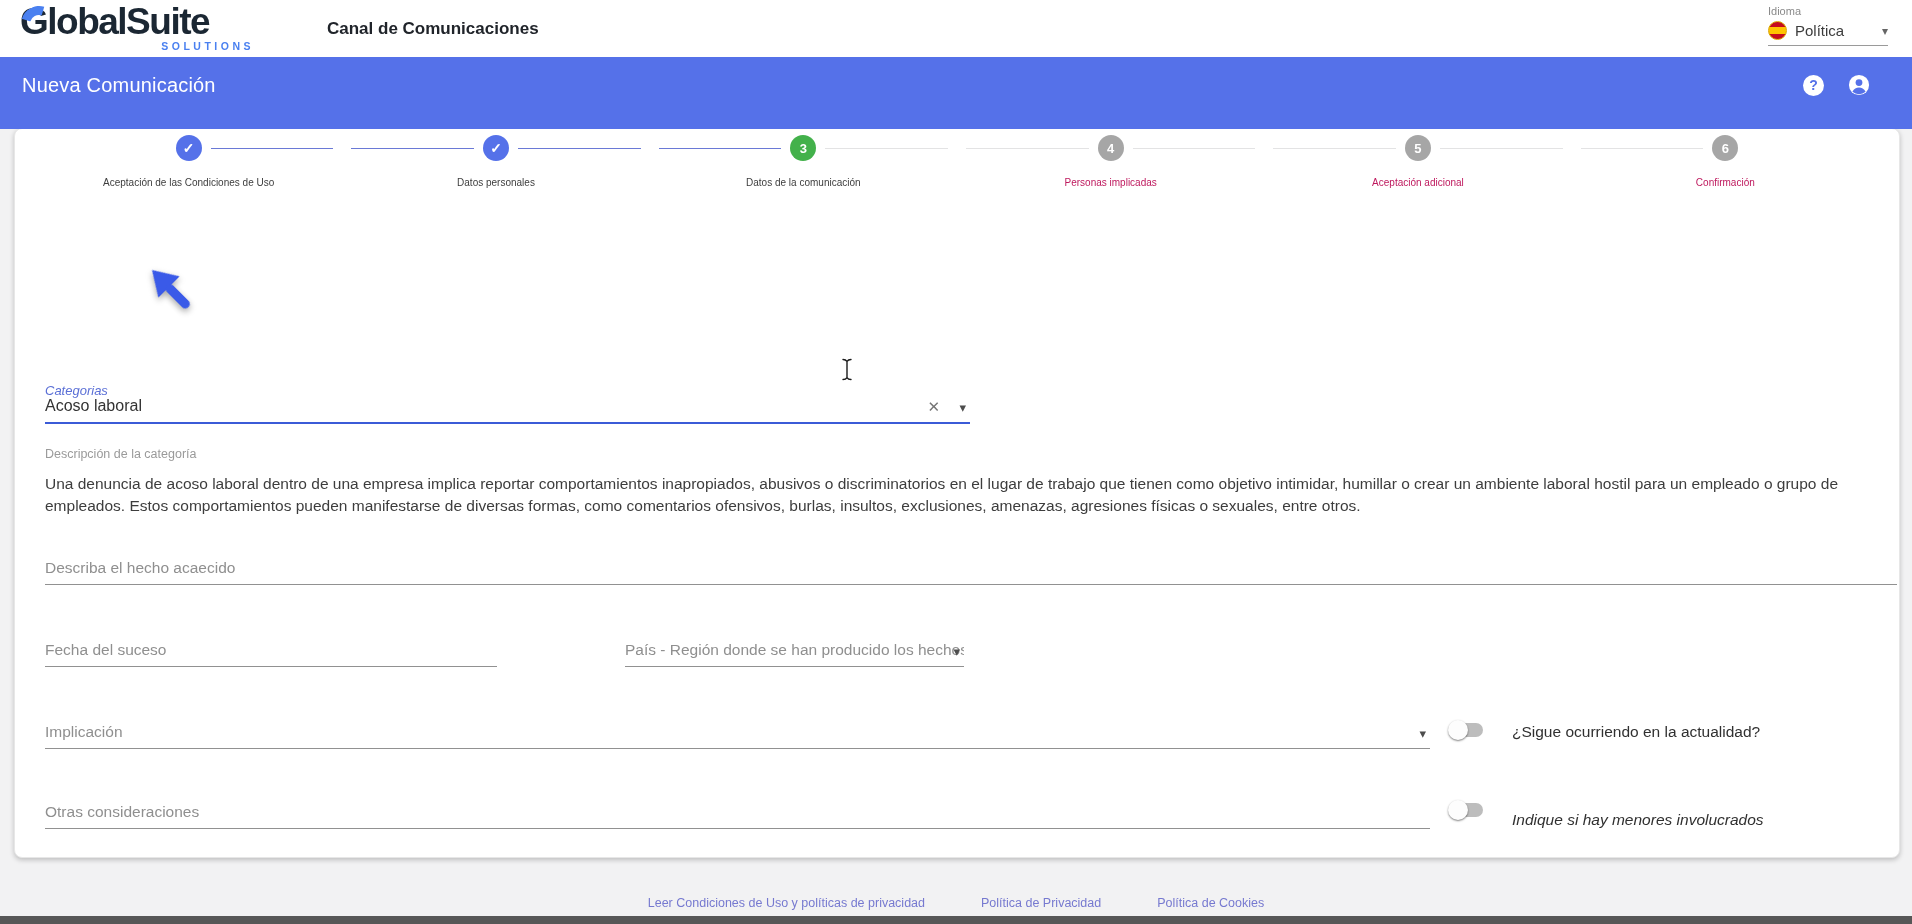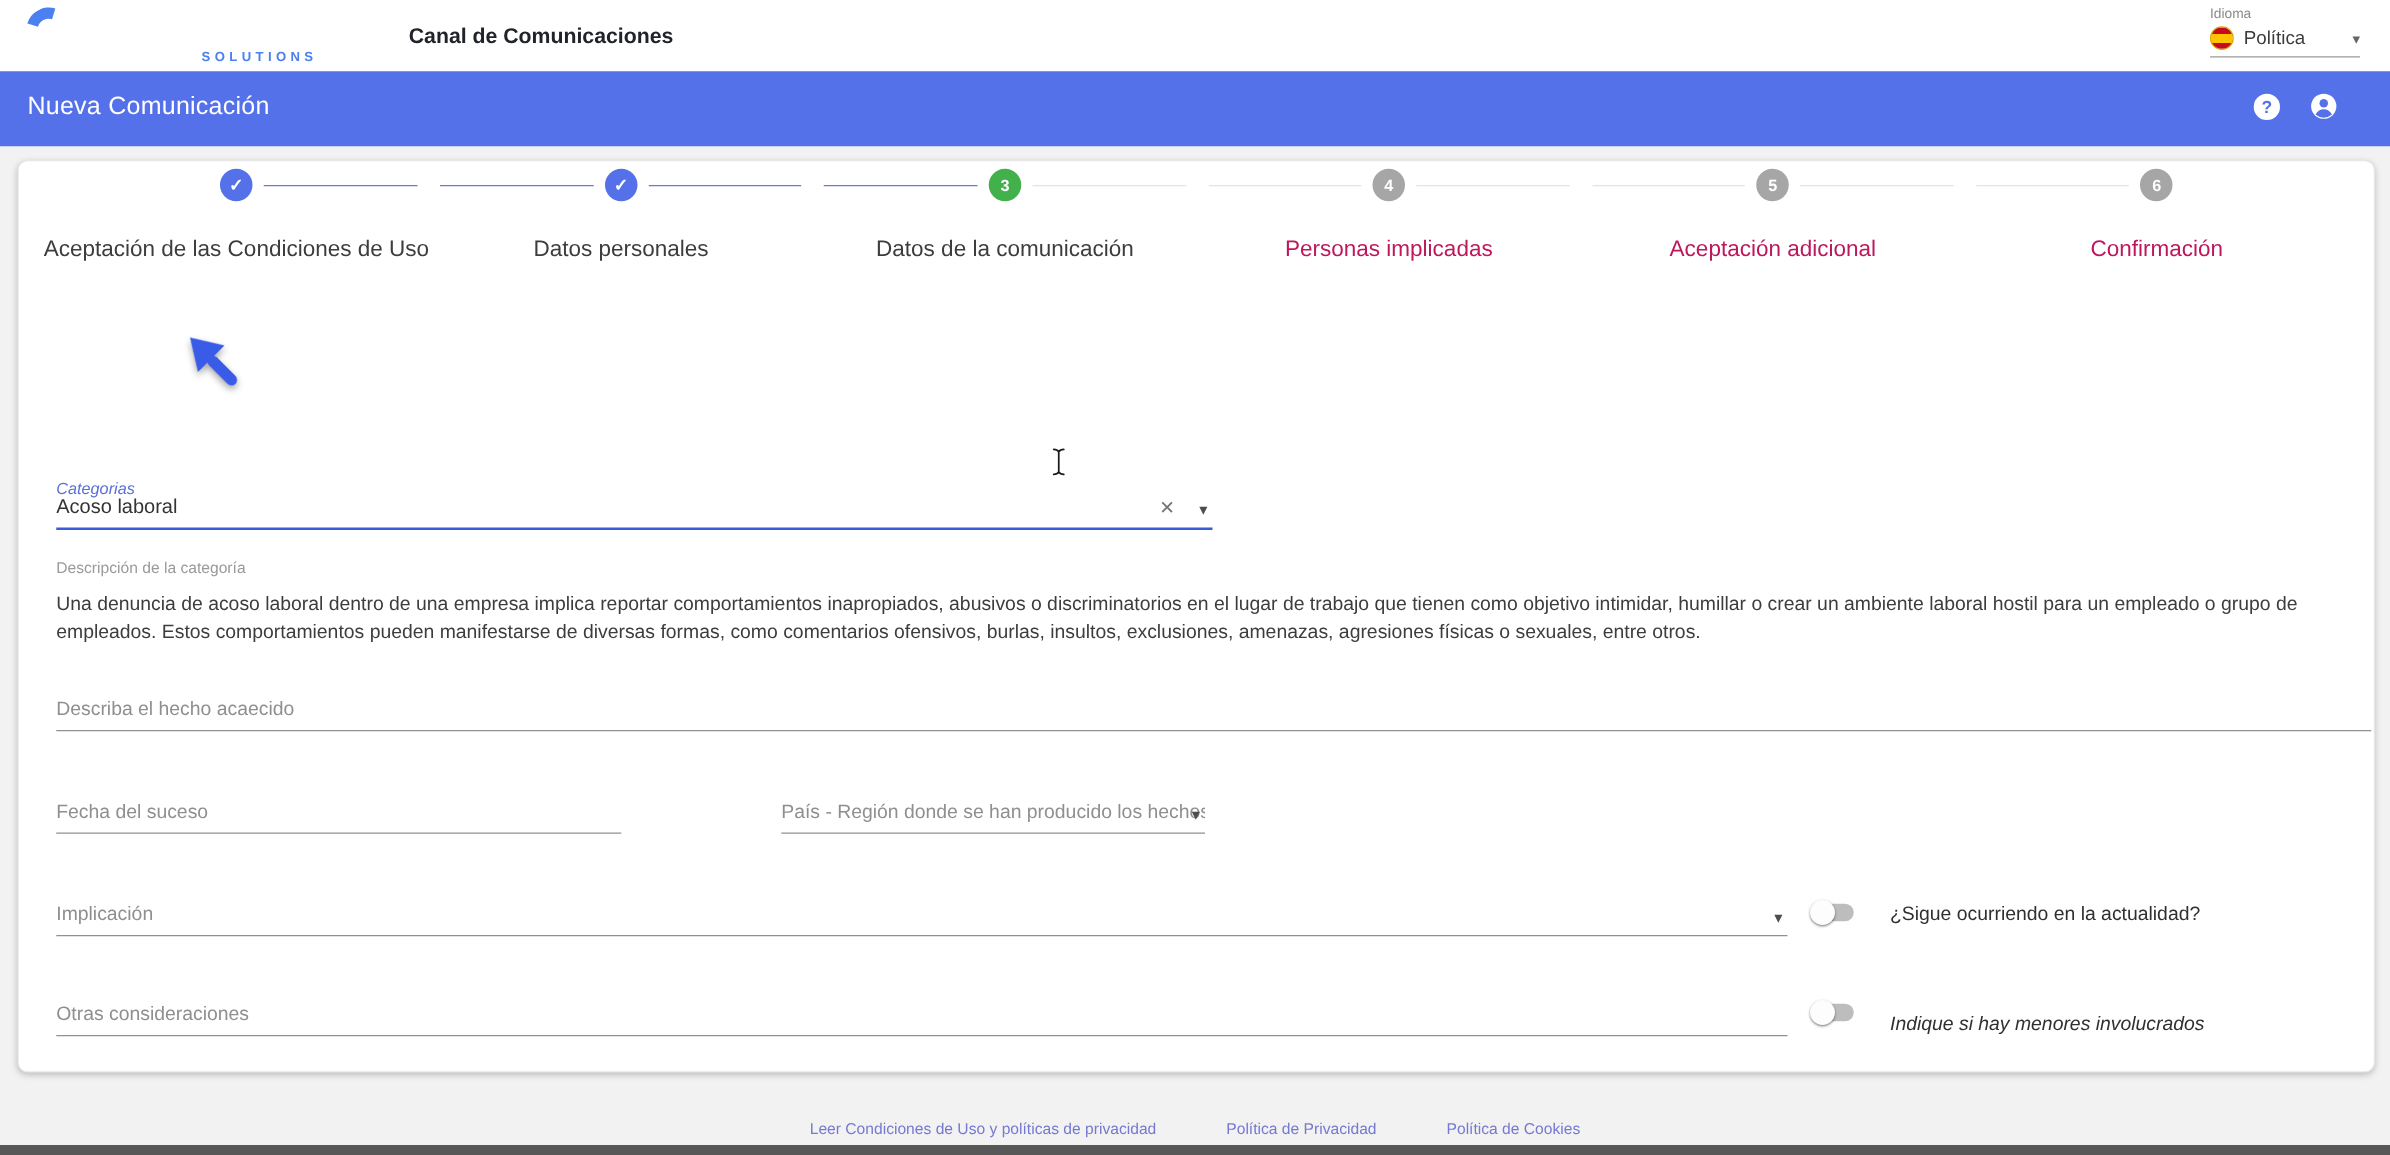--- a/index.html
+++ b/index.html
@@ -16,21 +16,21 @@
   .app-title{position:absolute;left:327px;top:0;height:57px;line-height:57px;font-size:17px;font-weight:600;color:#20242a;}
   .lang-box{position:absolute;right:24px;top:5px;width:120px;}
   .lang-label{font-size:11px;color:#8a8a8a;margin-bottom:4px;}
   .lang-row{display:flex;align-items:center;gap:8px;border-bottom:1px solid #9a9a9a;padding-bottom:5px;cursor:pointer;}
   .flag{width:17px;height:17px;border-radius:50%;border:1px solid #d9a400;
         background:linear-gradient(to bottom,#c60b1e 0 30%,#ffc400 30% 72%,#c60b1e 72% 100%);}
   .lang-value{font-size:15px;color:#3c3c3c;flex:1;}
   .lang-caret{font-size:12px;color:#666;}
 
   
-  .blue-bar{position:absolute;left:0;top:57px;width:1912px;height:60px;background:#5571e9;z-index:5;}
+  .blue-bar{position:absolute;left:0;top:57px;width:1912px;height:72px;background:#5571e9;z-index:5;}
   .bar-title{position:absolute;left:22px;top:0;height:56px;line-height:56px;color:#fff;font-size:20px;font-weight:500;letter-spacing:.2px;}
   .bar-icons{position:absolute;right:42px;top:0;height:56px;display:flex;align-items:center;gap:24px;}
   .help-btn{width:21px;height:21px;border-radius:50%;background:#fff;color:#5571e9;
             display:flex;align-items:center;justify-content:center;font-size:14px;font-weight:800;cursor:pointer;}
   .acct-btn{width:22px;height:22px;cursor:pointer;}
 
   
   .page-lower{position:absolute;left:0;top:113px;width:1912px;height:803px;background:#f2f2f3;}
   .bottom-bar{position:absolute;left:0;top:916px;width:1912px;height:8px;background:#575757;}
   .footer-links{position:absolute;left:0;top:896px;width:1912px;display:flex;justify-content:center;gap:56px;z-index:3;}
@@ -45,21 +45,21 @@
   .step{flex:1;display:flex;flex-direction:column;align-items:center;cursor:pointer;}
   .step-top{display:flex;align-items:center;width:100%;height:26px;}
   .s-line{flex:1;height:1px;background:#e3e3e4;margin:0 9px;}
   .s-line.blue{background:#6a79d6;}
   .s-line.hide{background:transparent;}
   .s-circle{width:26px;height:26px;border-radius:50%;display:flex;align-items:center;justify-content:center;
             color:#fff;font-size:13px;flex:0 0 26px;}
   .s-circle.done{background:#5571e9;font-weight:700;font-size:14px;}
   .s-circle.active{background:#43b14b;font-weight:700;}
   .s-circle.todo{background:#a6a6a6;font-weight:600;}
-  .s-label{margin-top:28px;font-size:18px;color:#3d3d3d;white-space:nowrap;}
+  .s-label{margin-top:16px;font-size:10px;color:#3d3d3d;white-space:nowrap;}
   .step.todo .s-label{color:#be185d;}
 
   
   .fld{position:absolute;box-sizing:border-box;}
   .fld input{width:100%;border:none;outline:none;background:transparent;padding:0 0 7px 0;
              font-family:"Liberation Sans",sans-serif;font-size:15.5px;color:#3a3a3a;}
   .fld input::placeholder{color:#8f8f8f;opacity:1;}
   .uline{border-bottom:1px solid #919191;}
   .cat-label{position:absolute;left:30px;top:254px;font-size:13px;color:#5a6fd6;font-style:italic;}
   .cat-field{left:30px;top:268px;width:925px;border-bottom:2px solid #3b5bd7;}
@@ -92,20 +92,21 @@
                     border-top:15px solid transparent;border-bottom:15px solid transparent;border-right:24px solid #3a5ae8;}
   .arrow-anno .shaft{position:absolute;left:22px;top:3.5px;width:30px;height:9px;background:#3a5ae8;border-radius:5px;}
   .ibeam{position:absolute;left:841px;top:358px;z-index:6;}
 </style>
 </head>
 <body>
 
 <div class="top-header">
   <div class="logo">
     <div class="logo-arc"></div>
+    <div class="logo-text">GlobalSuite</div>
     <div class="logo-sub">SOLUTIONS</div>
   </div>
   <div class="app-title">Canal de Comunicaciones</div>
   <div class="lang-box">
     <div class="lang-label">Idioma</div>
     <div class="lang-row">
       <span class="flag"></span>
       <span class="lang-value">Política</span>
       <span class="lang-caret">▾</span>
     </div>

